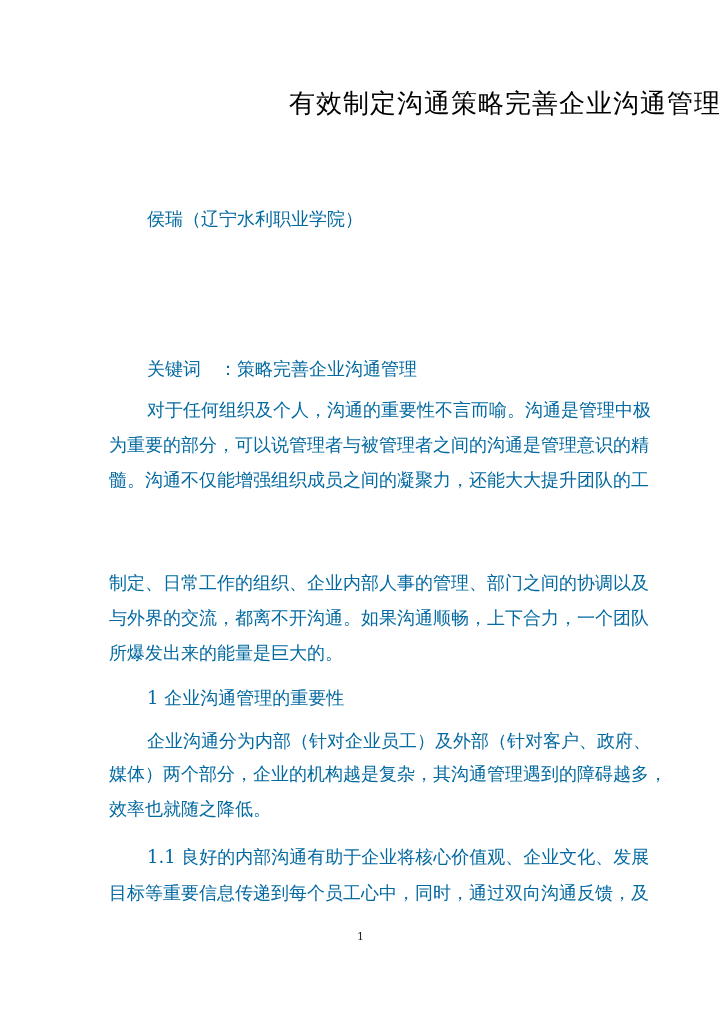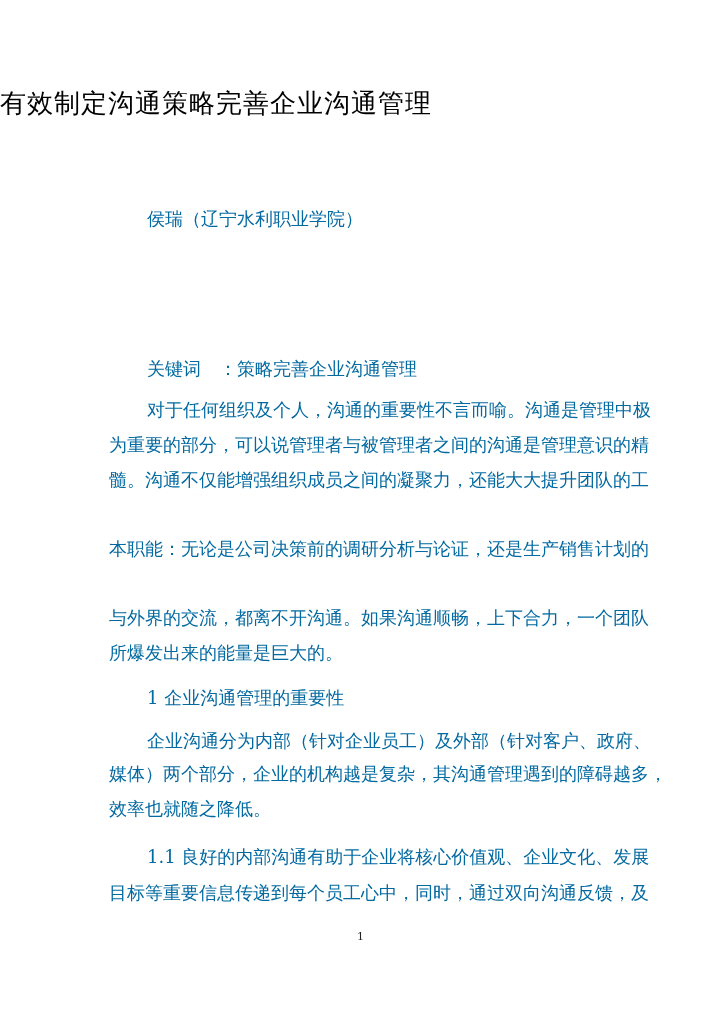--- a/index.html
+++ b/index.html
@@ -1,19 +1,19 @@
 <!DOCTYPE html>
 <html><head>
 <meta charset="utf-8">
 <style>
   html, body { margin:0; padding:0; background:#ffffff; }
   body { width:721px; height:1020px; position:relative; overflow:hidden;
          font-family:"DejaVu Serif","Liberation Serif",serif; color:#111; }
   .page { position:absolute; left:0; top:0; width:721px; height:1020px; background:#fff; }
-  .title { position:absolute; left:0; width:721px; top:86px; text-align:left;
+  .title { position:absolute; left:0; width:721px; top:86px; text-align:right;
            font-size:26px; letter-spacing:1px; color:#000; line-height:34px; }
   .line { position:absolute; left:109px; width:503px; height:34px; font-size:18px;
           line-height:34px; white-space:nowrap; color:#0369a1; text-align:justify;
           text-align-last:justify; }
   .line.indent { left:147px; width:465px; }
   .line.last { text-align-last:left; }
   .pagenum { position:absolute; left:0; width:721px; top:930px; text-align:center;
              font-size:11px; color:#222; }
 </style>
 </head>
@@ -23,21 +23,21 @@
   <div class="title">有效制定沟通策略完善企业沟通管理</div>
 
   <div class="line indent last" style="top:202px">侯瑞（辽宁水利职业学院）</div>
 
 
   <div class="line indent last" style="top:352px">关键词　：策略完善企业沟通管理</div>
 
   <div class="line indent" style="top:393px">对于任何组织及个人，沟通的重要性不言而喻。沟通是管理中极</div>
   <div class="line" style="top:463px">髓。沟通不仅能增强组织成员之间的凝聚力，还能大大提升团队的工</div>
   <div class="line" style="top:428px">为重要的部分，可以说管理者与被管理者之间的沟通是管理意识的精</div>
-  <div class="line" style="top:532px">本职能：无论是公司决策前的调研分析与论证，还是生产销售计划的</div>
+  <div class="line" style="top:566px">制定、日常工作的组织、企业内部人事的管理、部门之间的协调以及</div>
   <div class="line" style="top:601px">与外界的交流，都离不开沟通。如果沟通顺畅，上下合力，一个团队</div>
   <div class="line last" style="top:636px">所爆发出来的能量是巨大的。</div>
 
   <div class="line indent last" style="top:681px">1  企业沟通管理的重要性</div>
 
   <div class="line indent" style="top:724px">企业沟通分为内部（针对企业员工）及外部（针对客户、政府、</div>
   <div class="line" style="top:757px">媒体）两个部分，企业的机构越是复杂，其沟通管理遇到的障碍越多，</div>
   <div class="line last" style="top:792px">效率也就随之降低。</div>
 
   <div class="line indent" style="top:840px">1.1  良好的内部沟通有助于企业将核心价值观、企业文化、发展</div>

